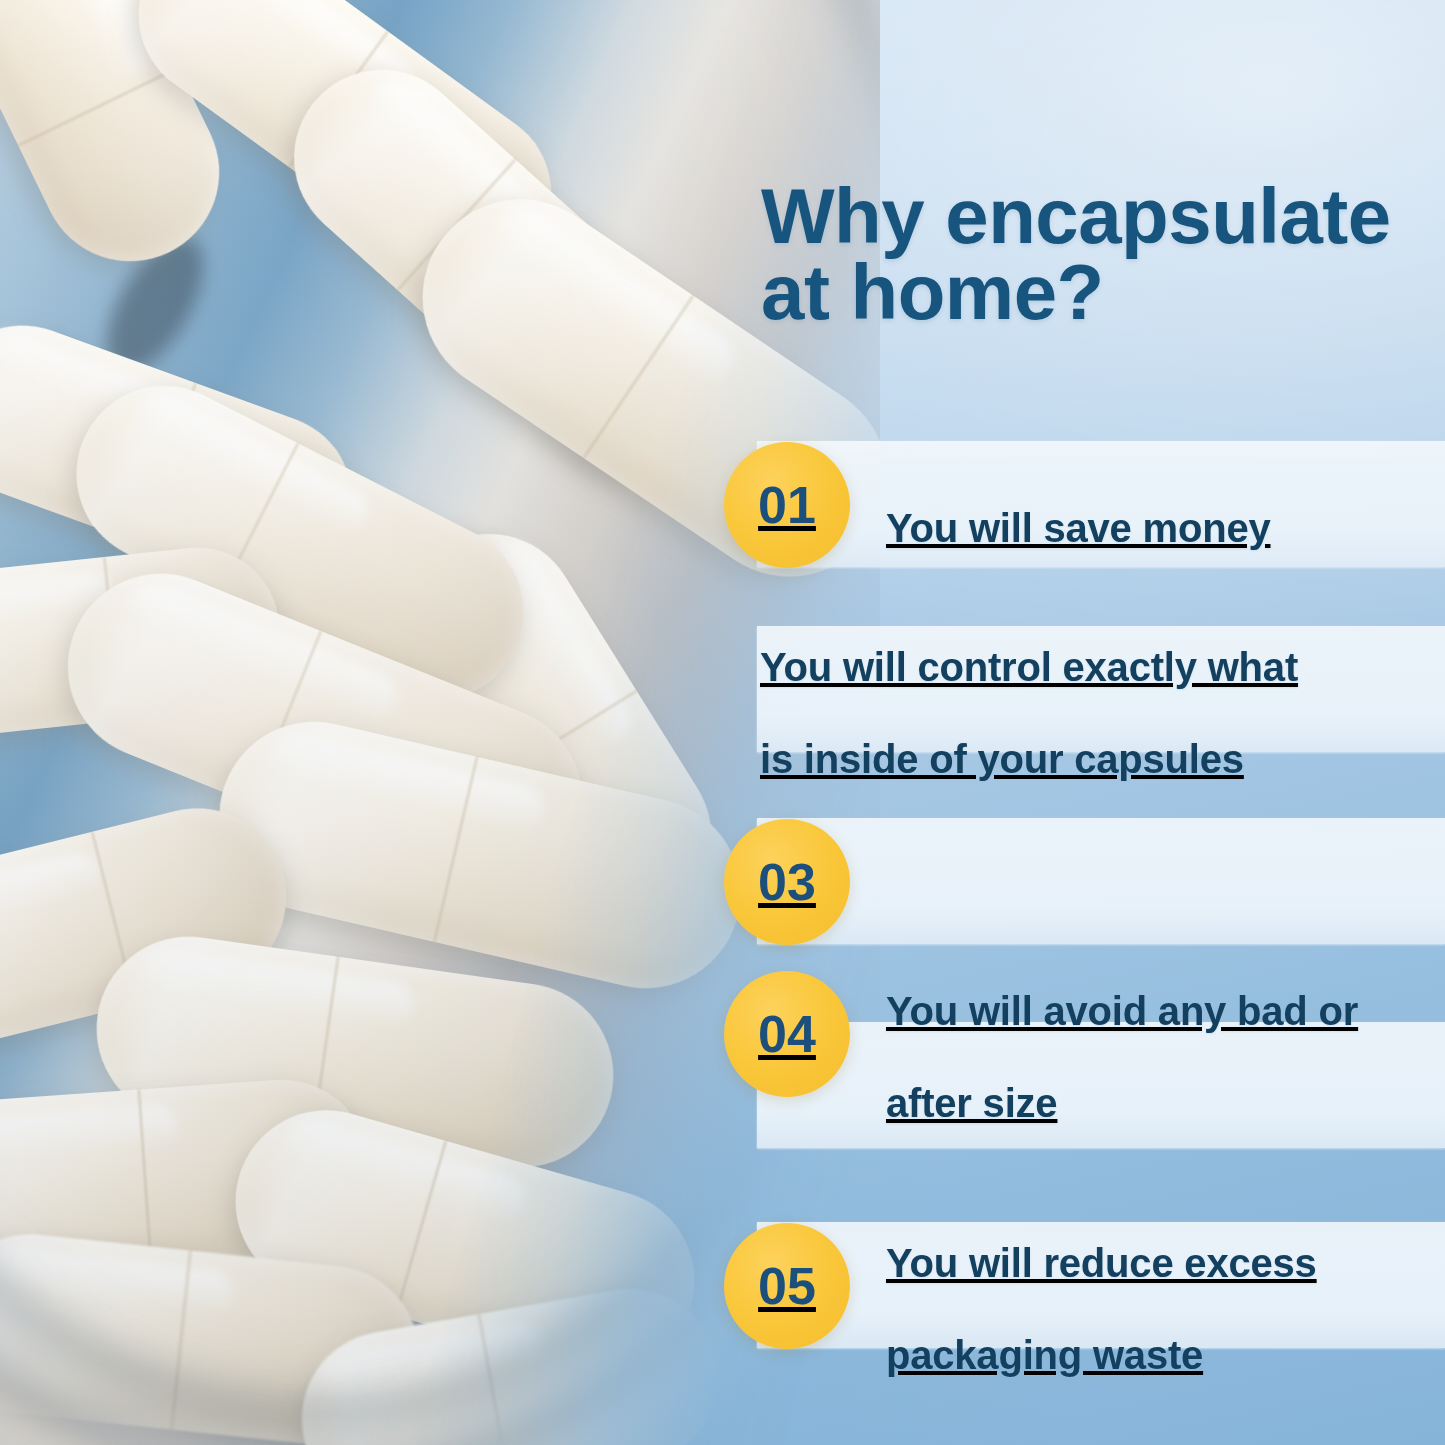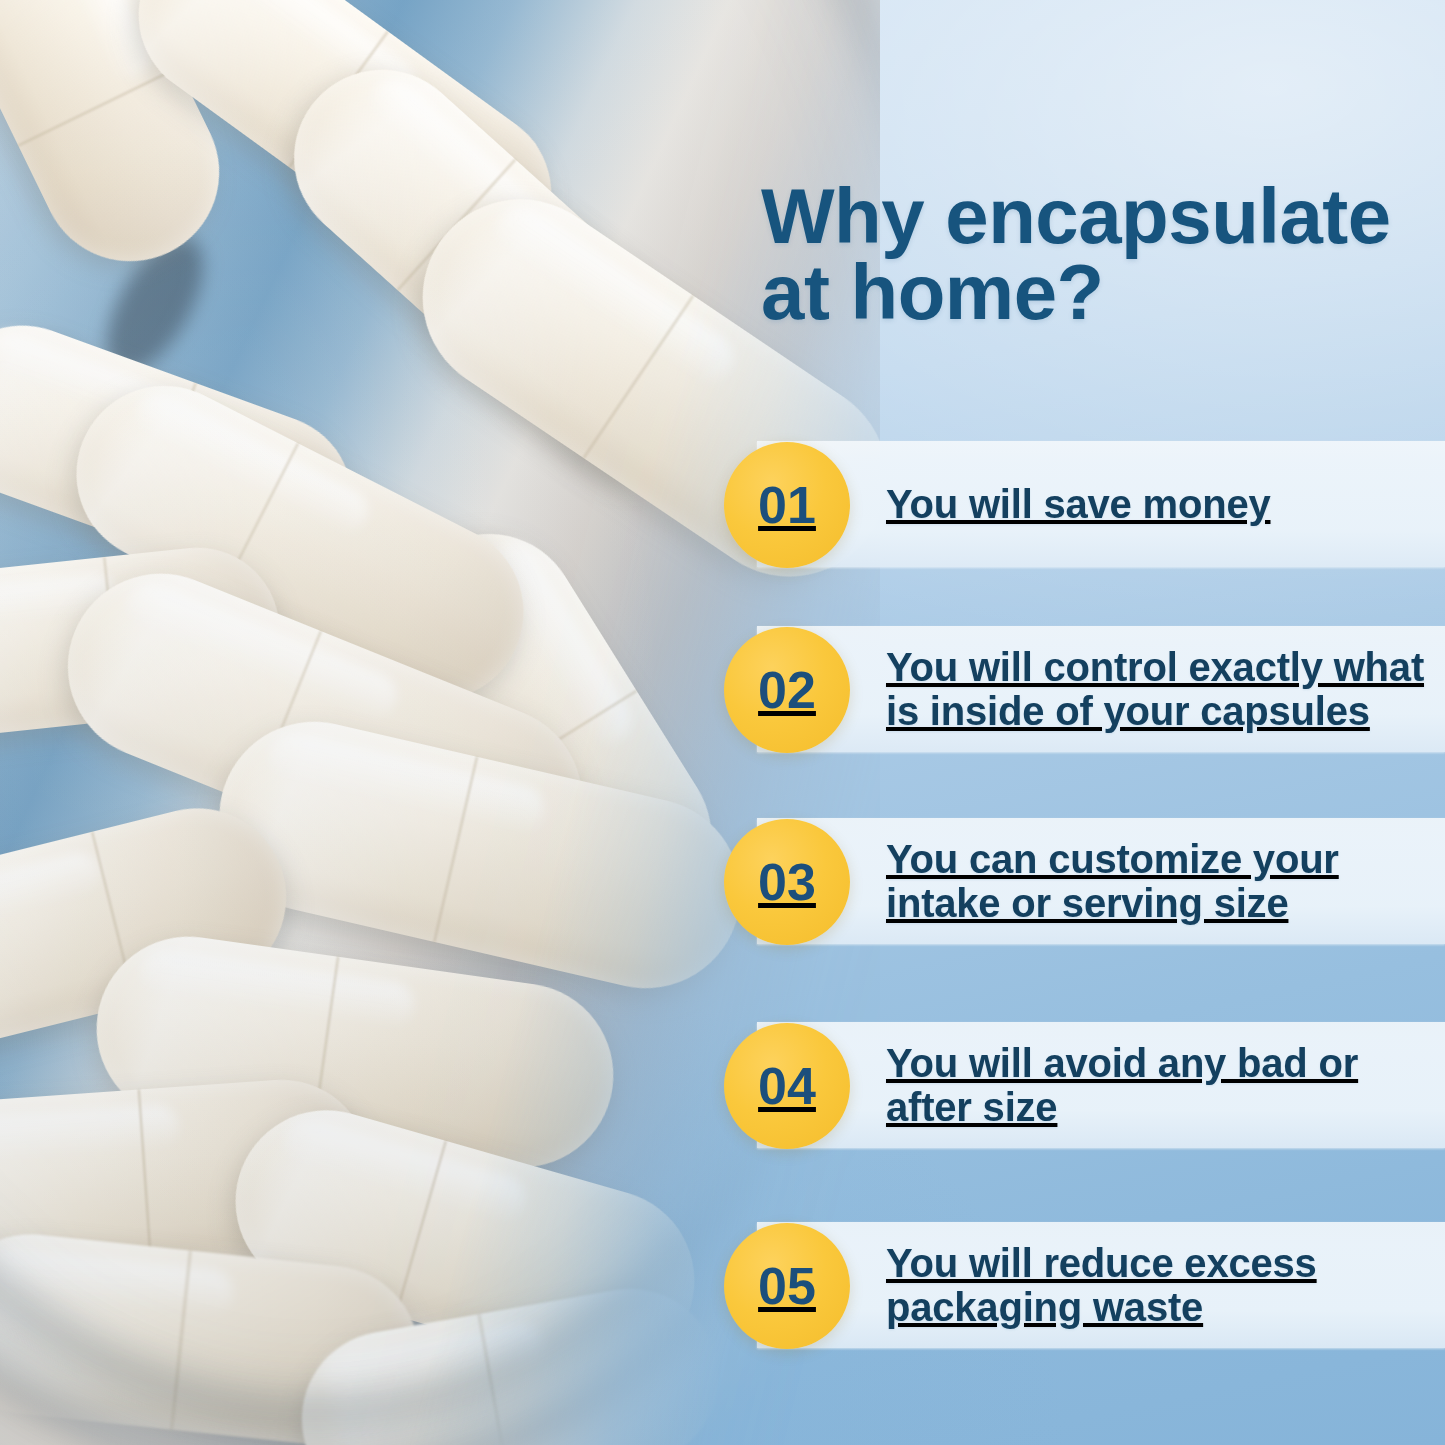--- a/index.html
+++ b/index.html
@@ -238,21 +238,21 @@
     left:724px;
     right:0;
     height:140px;
     display:flex;
     align-items:center;
     text-decoration:underline;
   }
   .item.i1 { top:434px; }
   .item.i2 { top:619px; }
   .item.i3 { top:811px; }
-  .item.i4 { top:1015px; }
+  .item.i4 { top:963px; }
   .item.i5 { top:1215px; }
 
   .num-badge {
     flex:0 0 auto;
     width:126px; height:126px;
     border-radius:50%;
     background:radial-gradient(circle at 38% 32%, #FDD25C 0%, #FAC83C 46%, #F4BD2C 100%);
     display:flex; align-items:center; justify-content:center;
     color:#1C4F7C;
     font-size:52px;
@@ -265,21 +265,21 @@
   .item-text {
     margin-left:36px;
     color:#14405F;
     font-size:40px;
     line-height:1.10;
     font-weight:bold;
     letter-spacing:-0.2px;
     text-shadow:0 1px 2px rgba(160,190,215,.35);
     padding-right:20px;
   }
-  .item-text .ln { display:block; white-space:nowrap; }
+  .item-text .ln { display:block; white-space:nowrap;margin-top:48px; }
 </style>
 </head>
 <body>
 
 <div id="poster">
 
   <div class="bg-panel"></div>
   <div class="bg-sheen"></div>
 
   <div class="photo">
@@ -365,37 +365,30 @@
     <div class="item i1">
       <div class="num-badge">
         <span>01</span>
       </div>
       <div class="item-text">
         <span class="ln">You will save money</span>
       </div>
     </div>
 
     <div class="item i2">
-      <div class="num-badge">
-        <span>02</span>
-      </div>
       <div class="item-text">
         <span class="ln">You will control exactly what</span>
         <span class="ln">is inside of your capsules</span>
       </div>
     </div>
 
     <div class="item i3">
       <div class="num-badge">
         <span>03</span>
       </div>
-      <div class="item-text">
-        <span class="ln">You can customize your</span>
-        <span class="ln">intake or serving size</span>
-      </div>
     </div>
 
     <div class="item i4">
       <div class="num-badge">
         <span>04</span>
       </div>
       <div class="item-text">
         <span class="ln">You will avoid any bad or</span>
         <span class="ln">after size</span>
       </div>

